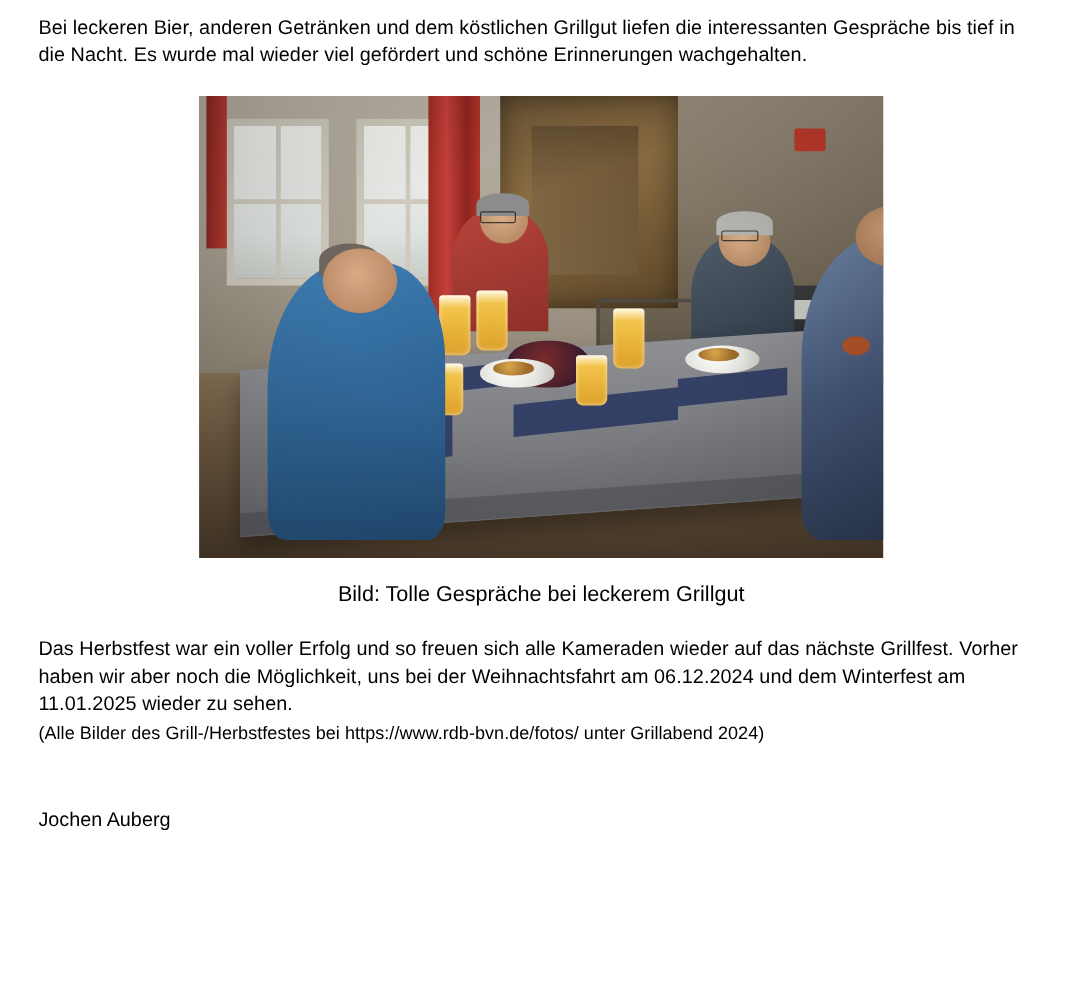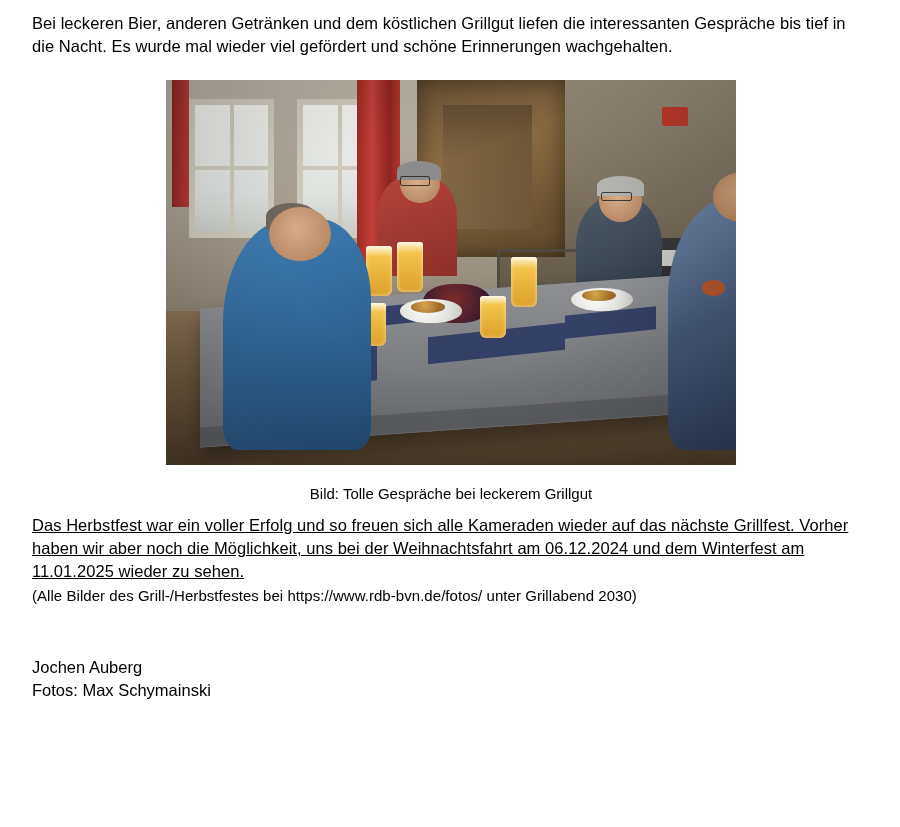--- a/index.html
+++ b/index.html
@@ -230,26 +230,25 @@
   }
   .g-back { left: 41%; top: 25%; }
   .g-center { left: 76.4%; top: 29%; }
   .shadow-overlay {
     position: absolute; inset: 0;
     background: radial-gradient(ellipse at 50% 45%, rgba(0,0,0,0) 40%, rgba(0,0,0,.22) 100%);
   }
   .caption {
     margin-top: 20px;
     text-align: center;
-    font-size: 15px;
+    font-size: 18px;
   }
   .para-after {
-    margin-top: 12px;
+    margin-top: 24px;
     max-width: 845px;
-    text-decoration: underline;
   }
   .para-note {
     margin-top: 2px;
     font-size: 15px;
     line-height: 21px;
   }
   .signature {
     margin-top: 50px;
     font-size: 16.5px;
     line-height: 23px;
@@ -331,20 +330,19 @@
       <div class="badge-r"></div>
 
       <div class="shadow-overlay"></div>
     </div>
   </div>
 
   <div class="caption">Bild: Tolle Gespräche bei leckerem Grillgut</div>
 
   <p class="para para-after">Das Herbstfest war ein voller Erfolg und so freuen sich alle Kameraden wieder auf das nächste Grillfest. Vorher haben wir aber noch die Möglichkeit, uns bei der Weihnachtsfahrt am 06.12.2024 und dem Winterfest am 11.01.2025 wieder zu sehen.</p>
 
-  <p class="para para-note">(Alle Bilder des Grill-/Herbstfestes bei  https://www.rdb-bvn.de/fotos/  unter Grillabend 2030)</p>
+  <p class="para para-note">(Alle Bilder des Grill-/Herbstfestes bei  https://www.rdb-bvn.de/fotos/  unter Grillabend 2024)</p>
 
   <div class="signature">
     <div>Jochen Auberg</div>
-    <div>Fotos: Max Schymainski</div>
   </div>
 
 </div>
 
 </body></html>

